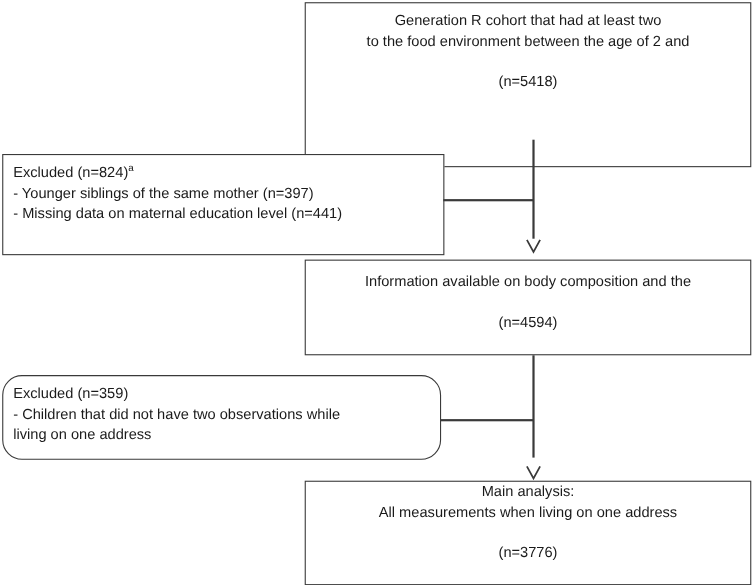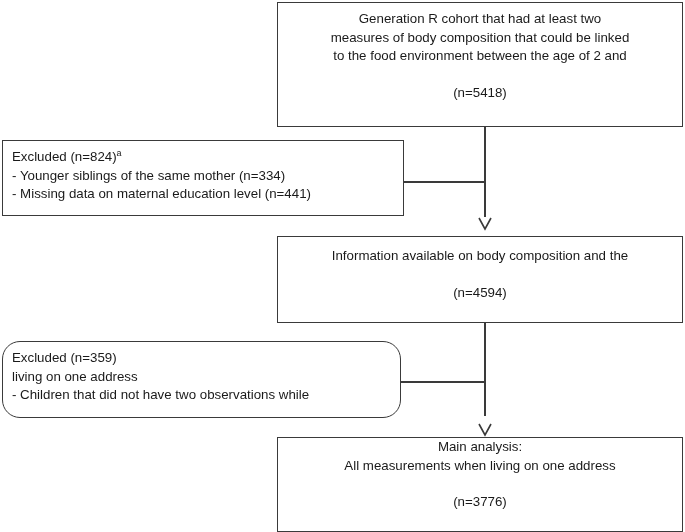--- a/index.html
+++ b/index.html
@@ -50,28 +50,28 @@
     font-size: 9px;
     vertical-align: super;
     line-height: 0;
   }
 
   
   #box-cohort {
     left: 277px;
     top: 2px;
     width: 406px;
-    height: 125px;
+    height: 150px;
     padding-top: 7px;
   }
   #box-excluded-1 {
     left: 2px;
     top: 140px;
     width: 402px;
-    height: 76px;
+    height: 92px;
     padding: 7px 8px 0 9px;
   }
   #box-available {
     left: 277px;
     top: 236px;
     width: 406px;
     height: 87px;
     padding-top: 10px;
   }
   #box-excluded-2 {
@@ -131,42 +131,41 @@
   #arrow-2 { left: 478px; top: 423px; }
   .arrowhead svg { display: block; }
 </style>
 </head>
 <body>
 
 <div id="canvas">
 
   <div class="box centered" id="box-cohort">
     <span class="line-txt">Generation R cohort that had at least two</span>
-    <span class="line-txt">measures of body composition that could be linked</span>
     <span class="line-txt">to the food environment between the age of 2 and</span>
     <span class="spacer"></span>
     <span class="line-txt">(n=5418)</span>
   </div>
 
   <div class="box lefted" id="box-excluded-1">
     <span class="line-txt"><span>Excluded (n=824)</span><sup>a</sup></span>
-    <span class="line-txt">- Younger siblings of the same mother (n=334)</span>
+    <span class="line-txt">- Younger siblings of the same mother (n=397)</span>
     <span class="line-txt">- Missing data on maternal education level (n=441)</span>
   </div>
 
   <div class="box centered" id="box-available">
     <span class="line-txt">Information available on body composition and the</span>
     <span class="spacer"></span>
     <span class="line-txt">(n=4594)</span>
   </div>
 
   <div class="box lefted" id="box-excluded-2">
     <span class="line-txt">Excluded (n=359)</span>
+    <span class="line-txt">- Children that did not have two observations while</span>
     <span class="line-txt">living on one address</span>
-    <span class="line-txt">- Children that did not have two observations while</span>
   </div>
 
   <div class="box centered" id="box-main">
     <span class="line-txt">Main analysis:</span>
     <span class="line-txt">All measurements when living on one address</span>
     <span class="spacer"></span>
     <span class="line-txt">(n=3776)</span>
   </div>
 
   <div class="conn vline" id="trunk-1"></div>

